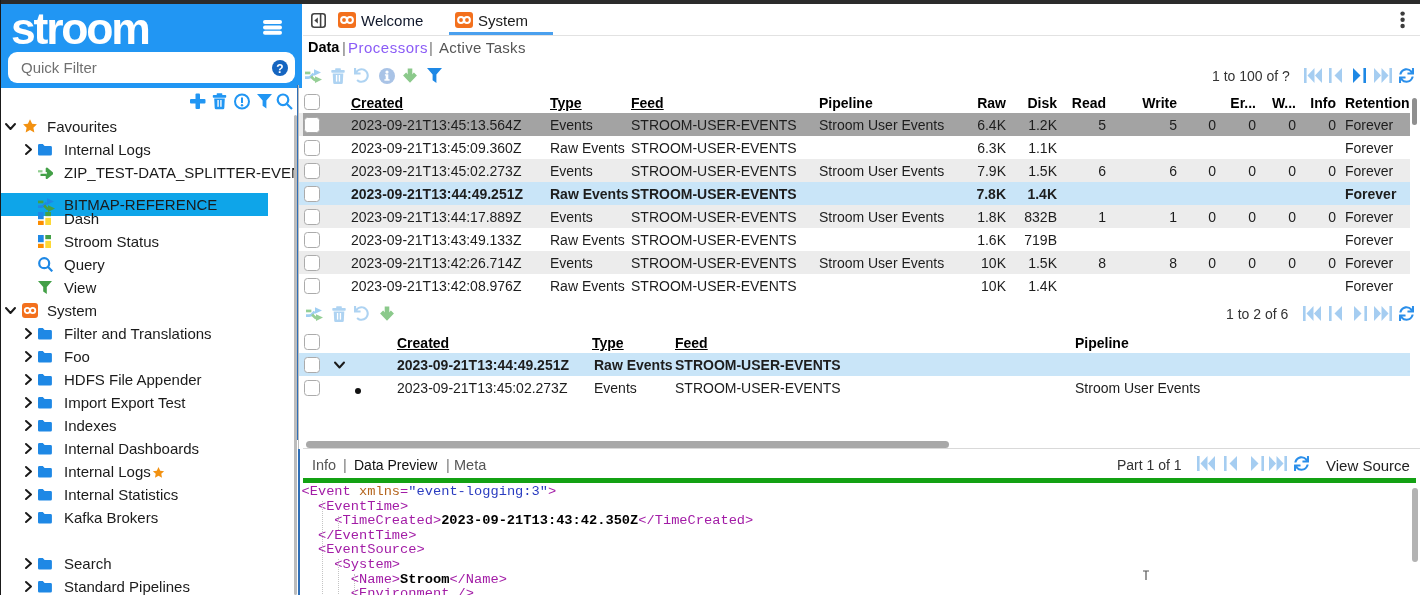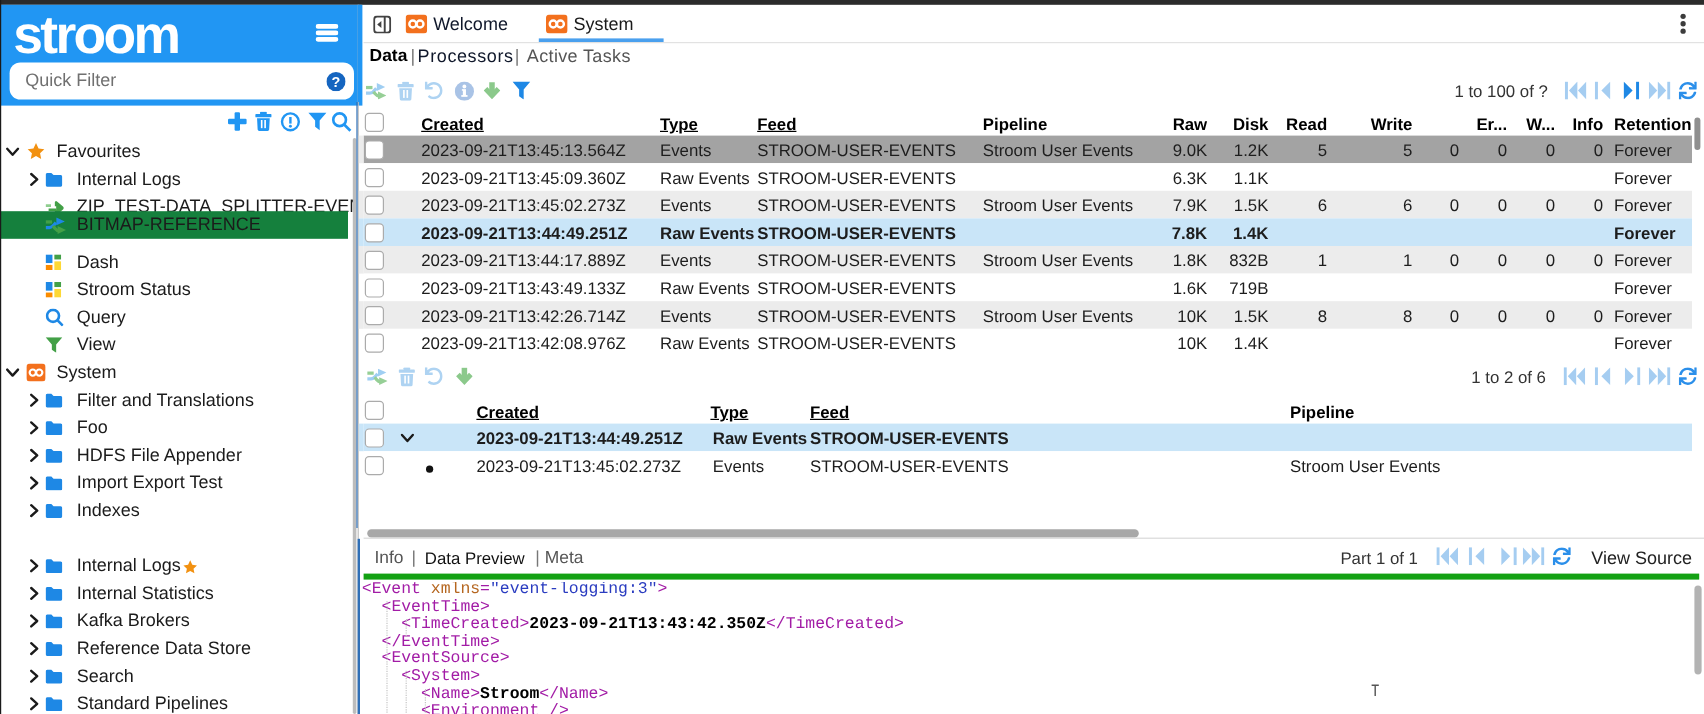--- a/index.html
+++ b/index.html
@@ -104,21 +104,21 @@
 </div>
 
 <div class="trow" style="top:46px">
  <svg class="ab" style="left:38px;top:5px" width="15" height="13" viewBox="0 0 15 13">
         <path d="M0 4.2h4.5v2.2H0z" fill="#8fce8f"></path>
         <path d="M2.5 8.8h6.3M8.8 8.8V12l5.5-4.7-5.5-4.6v3.2" fill="#43a047" stroke="#43a047" stroke-width="2.2" stroke-linejoin="round"></path>
       </svg>
  <span class="t" style="left:64px">ZIP_TEST-DATA_SPLITTER-EVENTS</span>
 </div>
 
-<div class="trow" style="top:61px;background:#15803d;width:290px">
+<div class="trow" style="top:78px;background:#0ea5e9;width:268px">
  <svg class="ab" style="left:38px;top:5px" width="17" height="14" viewBox="0 0 17 14">
         <rect x="0" y="2.6" width="5.4" height="2.7" fill="#43a047"></rect>
         <path d="M0 8.7h3.2c1.9 0 2.7-1 3.7-2.2l1.7-2" fill="none" stroke="#1e88e5" stroke-width="2.7"></path>
         <path d="M9 0.2L16 3.5 9 6.8z" fill="#1e88e5"></path>
         <path d="M6.2 7.4l1.4 1.7c1 1.2 1.8 2.2 3.7 2.2h0.2" fill="none" stroke="#43a047" stroke-width="2.7"></path>
         <path d="M10 7.3L17 10.6 10 13.9z" fill="#43a047"></path>
       </svg>
  <span class="t" style="left:64px">BITMAP-REFERENCE</span>
 </div>
 
@@ -212,20 +212,29 @@
     </div>
 <div class="trow" style="top:92px">
       <svg class="ab" style="left:22px;top:5px" width="13" height="13" viewBox="0 0 13 13">
         <path d="M4 2l5 4.5L4 11" fill="none" stroke="#1b1b1b" stroke-width="2" stroke-linecap="round" stroke-linejoin="round"></path>
       </svg>
       <svg class="ab" style="left:38px;top:5px" width="14" height="13">
         <path d="M0 2.5a1.4 1.4 0 011.4-1.4h3.4l1.8 1.8h5.9a1.4 1.4 0 011.4 1.4v6.9a1.4 1.4 0 01-1.4 1.4H1.4A1.4 1.4 0 010 11.2z" fill="#1e88e5"></path>
       </svg>
       <span class="t" style="left:64px">Indexes</span>
     </div>
+<div class="trow" style="top:115px">
+      <svg class="ab" style="left:22px;top:5px" width="13" height="13" viewBox="0 0 13 13">
+        <path d="M4 2l5 4.5L4 11" fill="none" stroke="#1b1b1b" stroke-width="2" stroke-linecap="round" stroke-linejoin="round"></path>
+      </svg>
+      <svg class="ab" style="left:38px;top:5px" width="14" height="13">
+        <path d="M0 2.5a1.4 1.4 0 011.4-1.4h3.4l1.8 1.8h5.9a1.4 1.4 0 011.4 1.4v6.9a1.4 1.4 0 01-1.4 1.4H1.4A1.4 1.4 0 010 11.2z" fill="#1e88e5"></path>
+      </svg>
+      <span class="t" style="left:64px">Internal Dashboards</span>
+    </div>
 <div class="trow" style="top:138px">
       <svg class="ab" style="left:22px;top:5px" width="13" height="13" viewBox="0 0 13 13">
         <path d="M4 2l5 4.5L4 11" fill="none" stroke="#1b1b1b" stroke-width="2" stroke-linecap="round" stroke-linejoin="round"></path>
       </svg>
       <svg class="ab" style="left:38px;top:5px" width="14" height="13">
         <path d="M0 2.5a1.4 1.4 0 011.4-1.4h3.4l1.8 1.8h5.9a1.4 1.4 0 011.4 1.4v6.9a1.4 1.4 0 01-1.4 1.4H1.4A1.4 1.4 0 010 11.2z" fill="#1e88e5"></path>
       </svg>
       <span class="t" style="left:64px">Internal Logs</span>
       <svg class="ab" style="left:152px;top:6px" width="13" height="13" viewBox="0 0 24 24">
         <path d="M12 1.8l3.2 6.8 7.2.9-5.3 5 1.4 7.2L12 18l-6.5 3.7 1.4-7.2-5.3-5 7.2-.9z" fill="#f29111"></path>
@@ -241,29 +250,20 @@
       <span class="t" style="left:64px">Internal Statistics</span>
     </div>
 <div class="trow" style="top:184px">
       <svg class="ab" style="left:22px;top:5px" width="13" height="13" viewBox="0 0 13 13">
         <path d="M4 2l5 4.5L4 11" fill="none" stroke="#1b1b1b" stroke-width="2" stroke-linecap="round" stroke-linejoin="round"></path>
       </svg>
       <svg class="ab" style="left:38px;top:5px" width="14" height="13">
         <path d="M0 2.5a1.4 1.4 0 011.4-1.4h3.4l1.8 1.8h5.9a1.4 1.4 0 011.4 1.4v6.9a1.4 1.4 0 01-1.4 1.4H1.4A1.4 1.4 0 010 11.2z" fill="#1e88e5"></path>
       </svg>
       <span class="t" style="left:64px">Kafka Brokers</span>
-    </div>
-<div class="trow" style="top:207px">
-      <svg class="ab" style="left:22px;top:5px" width="13" height="13" viewBox="0 0 13 13">
-        <path d="M4 2l5 4.5L4 11" fill="none" stroke="#1b1b1b" stroke-width="2" stroke-linecap="round" stroke-linejoin="round"></path>
-      </svg>
-      <svg class="ab" style="left:38px;top:5px" width="14" height="13">
-        <path d="M0 2.5a1.4 1.4 0 011.4-1.4h3.4l1.8 1.8h5.9a1.4 1.4 0 011.4 1.4v6.9a1.4 1.4 0 01-1.4 1.4H1.4A1.4 1.4 0 010 11.2z" fill="#1e88e5"></path>
-      </svg>
-      <span class="t" style="left:64px">Reference Data Store</span>
     </div>
 <div class="trow" style="top:230px">
       <svg class="ab" style="left:22px;top:5px" width="13" height="13" viewBox="0 0 13 13">
         <path d="M4 2l5 4.5L4 11" fill="none" stroke="#1b1b1b" stroke-width="2" stroke-linecap="round" stroke-linejoin="round"></path>
       </svg>
       <svg class="ab" style="left:38px;top:5px" width="14" height="13">
         <path d="M0 2.5a1.4 1.4 0 011.4-1.4h3.4l1.8 1.8h5.9a1.4 1.4 0 011.4 1.4v6.9a1.4 1.4 0 01-1.4 1.4H1.4A1.4 1.4 0 010 11.2z" fill="#1e88e5"></path>
       </svg>
       <span class="t" style="left:64px">Search</span>
     </div>
@@ -316,21 +316,21 @@
       <g fill="#3c3c3c">
         <circle cx="2.6" cy="2.6" r="2.2"></circle>
         <circle cx="2.6" cy="8.8" r="2.2"></circle>
         <circle cx="2.6" cy="15" r="2.2"></circle>
       </g>
     </svg>
 </div>
 
 <div class="ab" style="left:308px;top:39px;font-size:14.5px;color:#000;font-weight:bold">Data</div>
 <div class="ab" style="left:342px;top:39px;font-size:15px;color:#777">|</div>
-<div class="ab" style="left:348px;top:39px;font-size:15px;color:#0f172a;letter-spacing:0.5px">Processors</div>
+<div class="ab" style="left:348px;top:39px;font-size:15px;color:#8b5cf6;letter-spacing:0.5px">Processors</div>
 <div class="ab" style="left:429px;top:39px;font-size:15px;color:#777">|</div>
 <div class="ab" style="left:439px;top:39px;font-size:15px;color:#555;letter-spacing:0.3px">Active Tasks</div>
 
 <div id="toolbar1">
 <svg class="ab" style="left:305px;top:69px" width="17" height="14" viewBox="0 0 17 14">
       <rect x="0" y="2.6" width="5.4" height="2.7" fill="#96cf96"></rect>
       <path d="M0 8.7h3.2c1.9 0 2.7-1 3.7-2.2l1.7-2" fill="none" stroke="#9fcef2" stroke-width="2.7"></path>
       <path d="M9 0.2L16 3.5 9 6.8z" fill="#9fcef2"></path>
       <path d="M6.2 7.4l1.4 1.7c1 1.2 1.8 2.2 3.7 2.2h0.2" fill="none" stroke="#96cf96" stroke-width="2.7"></path>
       <path d="M10 7.3L17 10.6 10 13.9z" fill="#96cf96"></path>
@@ -399,21 +399,21 @@
 <span class="hd" style="left:923px;top:5px;width:70px;text-align:right">W...</span>
 <span class="hd" style="left:963px;top:5px;width:70px;text-align:right">Info</span>
 <span class="hd" style="left:1042px;top:5px">Retention</span>
 </div>
 <div class="r" style="top:113px;background:#a3a3a3">
       <span class="cb" style="left:1px;top:4px"></span>
       <span class="c" style="left:48px">2023-09-21T13:45:13.564Z</span>
       <span class="c" style="left:247px">Events</span>
       <span class="c" style="left:328px">STROOM-USER-EVENTS</span>
       <span class="c" style="left:516px">Stroom User Events</span>
-      <span class="n" style="left:633px">9.0K</span>
+      <span class="n" style="left:633px">6.4K</span>
       <span class="n" style="left:684px">1.2K</span>
       <span class="n" style="left:733px">5</span>
       <span class="n" style="left:804px">5</span>
       <span class="n" style="left:843px">0</span>
       <span class="n" style="left:883px">0</span>
       <span class="n" style="left:923px">0</span>
       <span class="n" style="left:963px">0</span>
       <span class="c" style="left:1042px">Forever</span>
     </div>
 <div class="r" style="top:136px;background:#ffffff">

